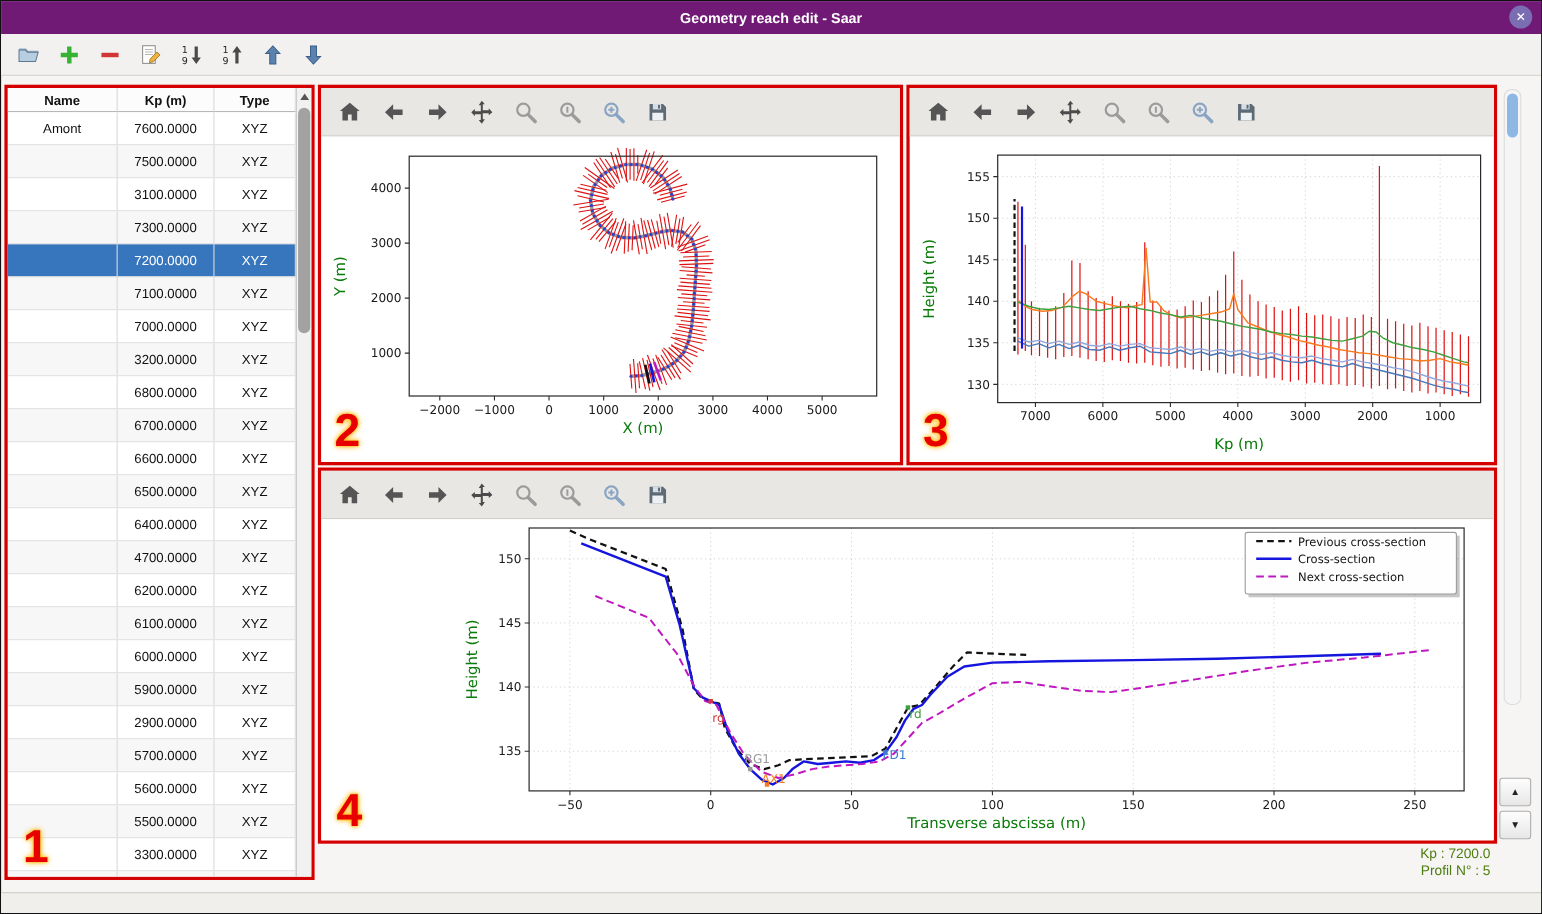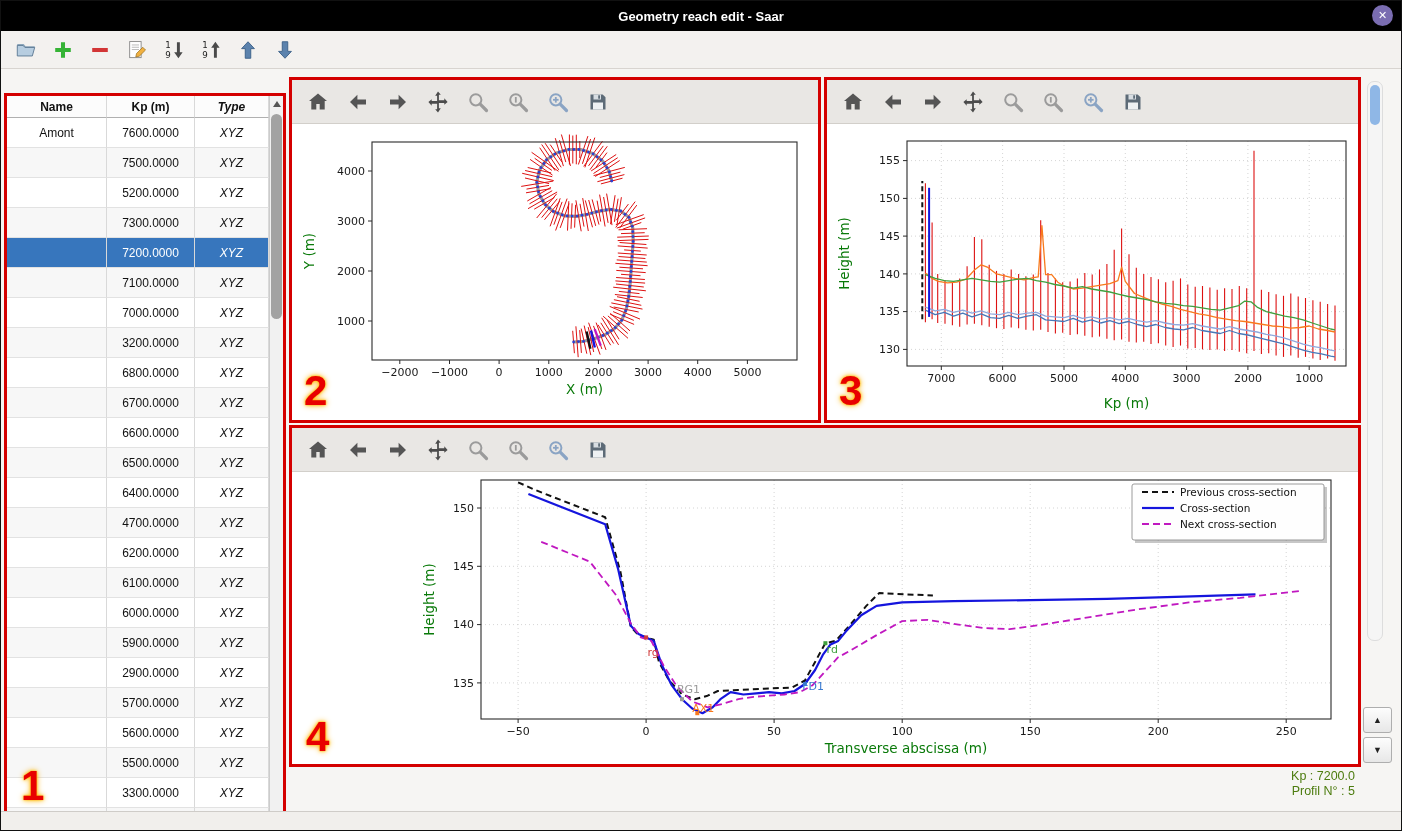--- a/index.html
+++ b/index.html
@@ -1,56 +1,56 @@
 <!DOCTYPE html>
 <html><head>
 <meta charset="utf-8">
 <style>
   * { margin:0; padding:0; box-sizing:border-box; }
   html,body { background:#9a9a9a; }
   body { font-family:"Liberation Sans", sans-serif; }
   #window { position:relative; width:1402px; height:831px; background:#f6f5f3; border:1px solid #111; overflow:hidden; }
 
   
-  #titlebar { position:absolute; top:0; left:0; right:0; height:30px; background:#000000;
+  #titlebar { position:absolute; top:0; left:0; right:0; height:30px; background:#701a75;
               display:flex; align-items:center; justify-content:center; }
   #titlebar .title { color:#fff; font-size:13px; font-weight:bold; }
   #close-btn { position:absolute; right:8px; top:4px; width:21px; height:21px; border-radius:50%;
                background:#7a6db1; color:#fff; display:flex; align-items:center; justify-content:center;
                font-size:11px; cursor:default; }
 
   
   #app-toolbar { position:absolute; top:30px; left:0; right:0; height:38px; background:#f3f1ef;
                  border-bottom:1px solid #d8d4d0; display:flex; align-items:center; gap:11px; padding:0 12px; }
   .tool-btn { width:26px; height:26px; display:flex; align-items:center; justify-content:center; border-radius:3px; }
   .tool-btn svg { width:22px; height:22px; display:block; }
 
   
   .panel { position:absolute; border:3px solid #d40000; background:#fff; }
-  #panel-table { left:3px;   top:92px;  width:282px;  height:723px; }
+  #panel-table { left:3px;   top:76px;  width:282px;  height:723px; }
   #panel-plan  { left:288px; top:76px;  width:532px;  height:346px; }
   #panel-long  { left:823px; top:76px;  width:537px;  height:346px; }
   #panel-cross { left:288px; top:424px; width:1072px; height:342px; }
   .panel-num { position:absolute; font-size:42px; font-weight:bold; color:#e80000; z-index:6; line-height:1;
                text-shadow:0 0 6px #ffb000, 0 0 3px #ffd000, 0 0 1px #ff8800; }
   #panel-table .panel-num { left:14px; bottom:6px; }
   #panel-plan  .panel-num { left:12px; bottom:8px; }
   #panel-long  .panel-num { left:12px; bottom:8px; }
   #panel-cross .panel-num { left:14px; bottom:6px; }
 
   
   .table-wrap { position:absolute; top:0; left:0; right:14px; bottom:0; overflow:hidden; font-size:12px; color:#111; }
   .t-header { display:flex; height:22px; background:#fcfcfc; }
   .t-header .t-cell { font-weight:bold; border-bottom:1px solid #b0b0b0; }
   .t-body { position:absolute; top:22px; left:0; right:0; bottom:0; overflow:hidden; }
   .t-row { display:flex; height:30px; background:#fff; }
   .t-row:nth-child(even) { background:#f7f7f7; }
   .t-cell { display:flex; align-items:center; justify-content:center;
             border-right:1px solid #d9d9d9; border-bottom:1px solid #e2e2e2; overflow:hidden; }
-  .c0 { width:100px; } .c1 { width:88px; } .c2 { width:74px;font-style:italic; }
+  .c0 { width:100px; } .c1 { width:88px; } .c2 { width:74px; }
   .t-row.selected, .t-row.selected:nth-child(even) { background:#3776bd; color:#fff; }
 
   .v-scrollbar { position:absolute; top:0; right:0; bottom:0; width:14px; background:#f1f1f1; border-left:1px solid #cccccc; }
   .sb-arrow { position:absolute; top:5px; left:3px; width:0; height:0;
               border-left:4px solid transparent; border-right:4px solid transparent; border-bottom:6px solid #555; }
   .sb-thumb { position:absolute; top:18px; left:1px; width:11px; height:205px; background:#a2a2a2; border-radius:6px; }
 
   
   .mpl-toolbar { height:44px; background:#e9e7e4; border-bottom:1px solid #d2cfca;
                  display:flex; align-items:center; gap:12px; padding:0 12px; }
@@ -165,21 +165,21 @@
             <div class="t-cell c1">7600.0000</div>
             <div class="t-cell c2">XYZ</div>
           </div>
           <div class="t-row">
             <div class="t-cell c0"></div>
             <div class="t-cell c1">7500.0000</div>
             <div class="t-cell c2">XYZ</div>
           </div>
           <div class="t-row">
             <div class="t-cell c0"></div>
-            <div class="t-cell c1">5200.0000</div>
+            <div class="t-cell c1">3100.0000</div>
             <div class="t-cell c2">XYZ</div>
           </div>
           <div class="t-row">
             <div class="t-cell c0"></div>
             <div class="t-cell c1">7300.0000</div>
             <div class="t-cell c2">XYZ</div>
           </div>
           <div class="t-row selected">
             <div class="t-cell c0"></div>
             <div class="t-cell c1">7200.0000</div>

